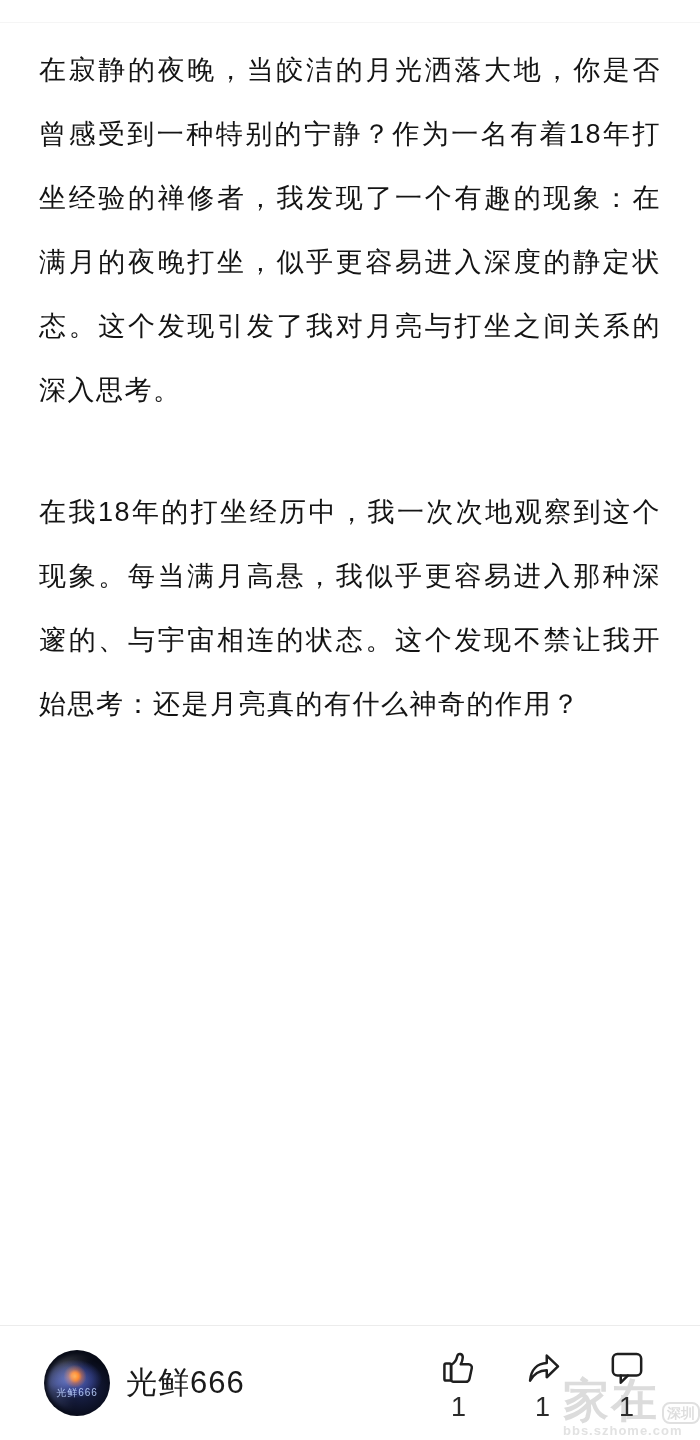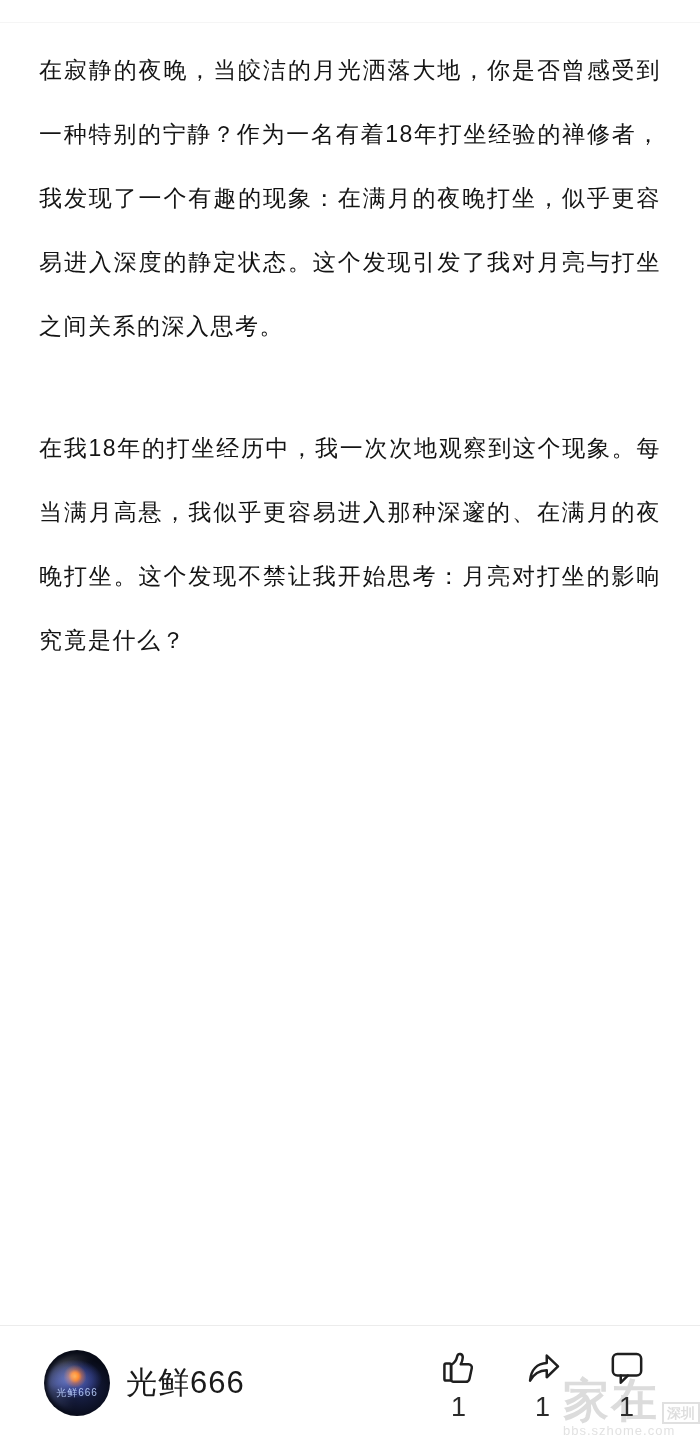--- a/index.html
+++ b/index.html
@@ -3,21 +3,21 @@
 <meta charset="utf-8">
 <style>
   html,body{margin:0;padding:0;background:#fff;}
   .page{
     position:relative;width:700px;height:1440px;background:#ffffff;
     overflow:hidden;font-family:"Liberation Sans","DejaVu Sans",sans-serif;
   }
   .top-hairline{position:absolute;left:0;top:22px;width:700px;height:1px;background:#f5f5f5;}
   .article{position:absolute;left:0;top:0;width:700px;padding:38px 39px 0;box-sizing:border-box;}
   .article p{
-    margin:0 0 58px;font-size:23px;line-height:64px;letter-spacing:1.5px;
+    margin:0 0 58px;font-size:27px;line-height:64px;letter-spacing:1.5px;
     color:#141414;text-align:justify;word-break:break-all;
   }
   .divider{position:absolute;left:0;top:1325px;width:700px;height:1px;background:#ececec;}
   .footer{
     position:absolute;left:0;top:1326px;width:700px;height:114px;background:#fff;
     display:flex;align-items:center;box-sizing:border-box;padding-left:44px;justify-content:flex-end;
   }
   .author{display:flex;align-items:center;gap:16px;z-index:2;}
   .avatar{
     width:66px;height:66px;border-radius:50%;position:relative;overflow:hidden;cursor:pointer;
@@ -43,34 +43,34 @@
     background:none;border:none;padding:0;cursor:pointer;
     font-family:"Liberation Sans","DejaVu Sans",sans-serif;
   }
   .action .ic{width:42px;height:44px;display:flex;align-items:center;justify-content:center;}
   .action svg{stroke:#1f1f1f;fill:none;stroke-width:3;stroke-linejoin:round;stroke-linecap:round;}
   .action .lbl{font-size:27px;line-height:30px;color:#2b2b2b;letter-spacing:1px;}
   .watermark{position:absolute;right:0;bottom:2px;z-index:1;color:#dcdcdc;text-align:left;}
   .wm-row{display:flex;align-items:flex-end;font-weight:bold;}
   .wm-site{font-size:46px;line-height:48px;letter-spacing:2px;color:#dcdcdc;}
   .wm-badge{
-    margin-top:7px;margin-left:3px;border:2px solid #e0e0e0;border-radius:0;
+    margin-top:7px;margin-left:3px;border:2px solid #e0e0e0;border-radius:8px;
     font-size:14px;line-height:16px;padding:1px 3px;color:#dedede;white-space:nowrap;
   }
-  .wm-url{font-size:13px;line-height:15px;letter-spacing:1px;color:#e2e2e2;margin-top:-1px;}
+  .wm-url{font-size:13px;line-height:15px;letter-spacing:1px;color:#e2e2e2;margin-top:-1px;font-weight:bold;}
 </style>
 </head>
 <body>
 
 <div class="page">
   <div class="top-hairline"></div>
 
   <div class="article">
     <p>在寂静的夜晚，当皎洁的月光洒落大地，你是否曾感受到一种特别的宁静？作为一名有着18年打坐经验的禅修者，我发现了一个有趣的现象：在满月的夜晚打坐，似乎更容易进入深度的静定状态。这个发现引发了我对月亮与打坐之间关系的深入思考。</p>
-    <p>在我18年的打坐经历中，我一次次地观察到这个现象。每当满月高悬，我似乎更容易进入那种深邃的、在满月的夜晚打坐。这个发现不禁让我开始思考：月亮对打坐的影响究竟是什么？</p>
+    <p>在我18年的打坐经历中，我一次次地观察到这个现象。每当满月高悬，我似乎更容易进入那种深邃的、与宇宙相连的状态。这个发现不禁让我开始思考：还是月亮真的有什么神奇的作用？</p>
   </div>
 
   <div class="divider"></div>
 
   <div class="watermark">
     <div class="wm-row">
       <span class="wm-site">家在</span>
       <span class="wm-badge">深圳</span>
     </div>
     <div class="wm-url">bbs.szhome.com</div>

